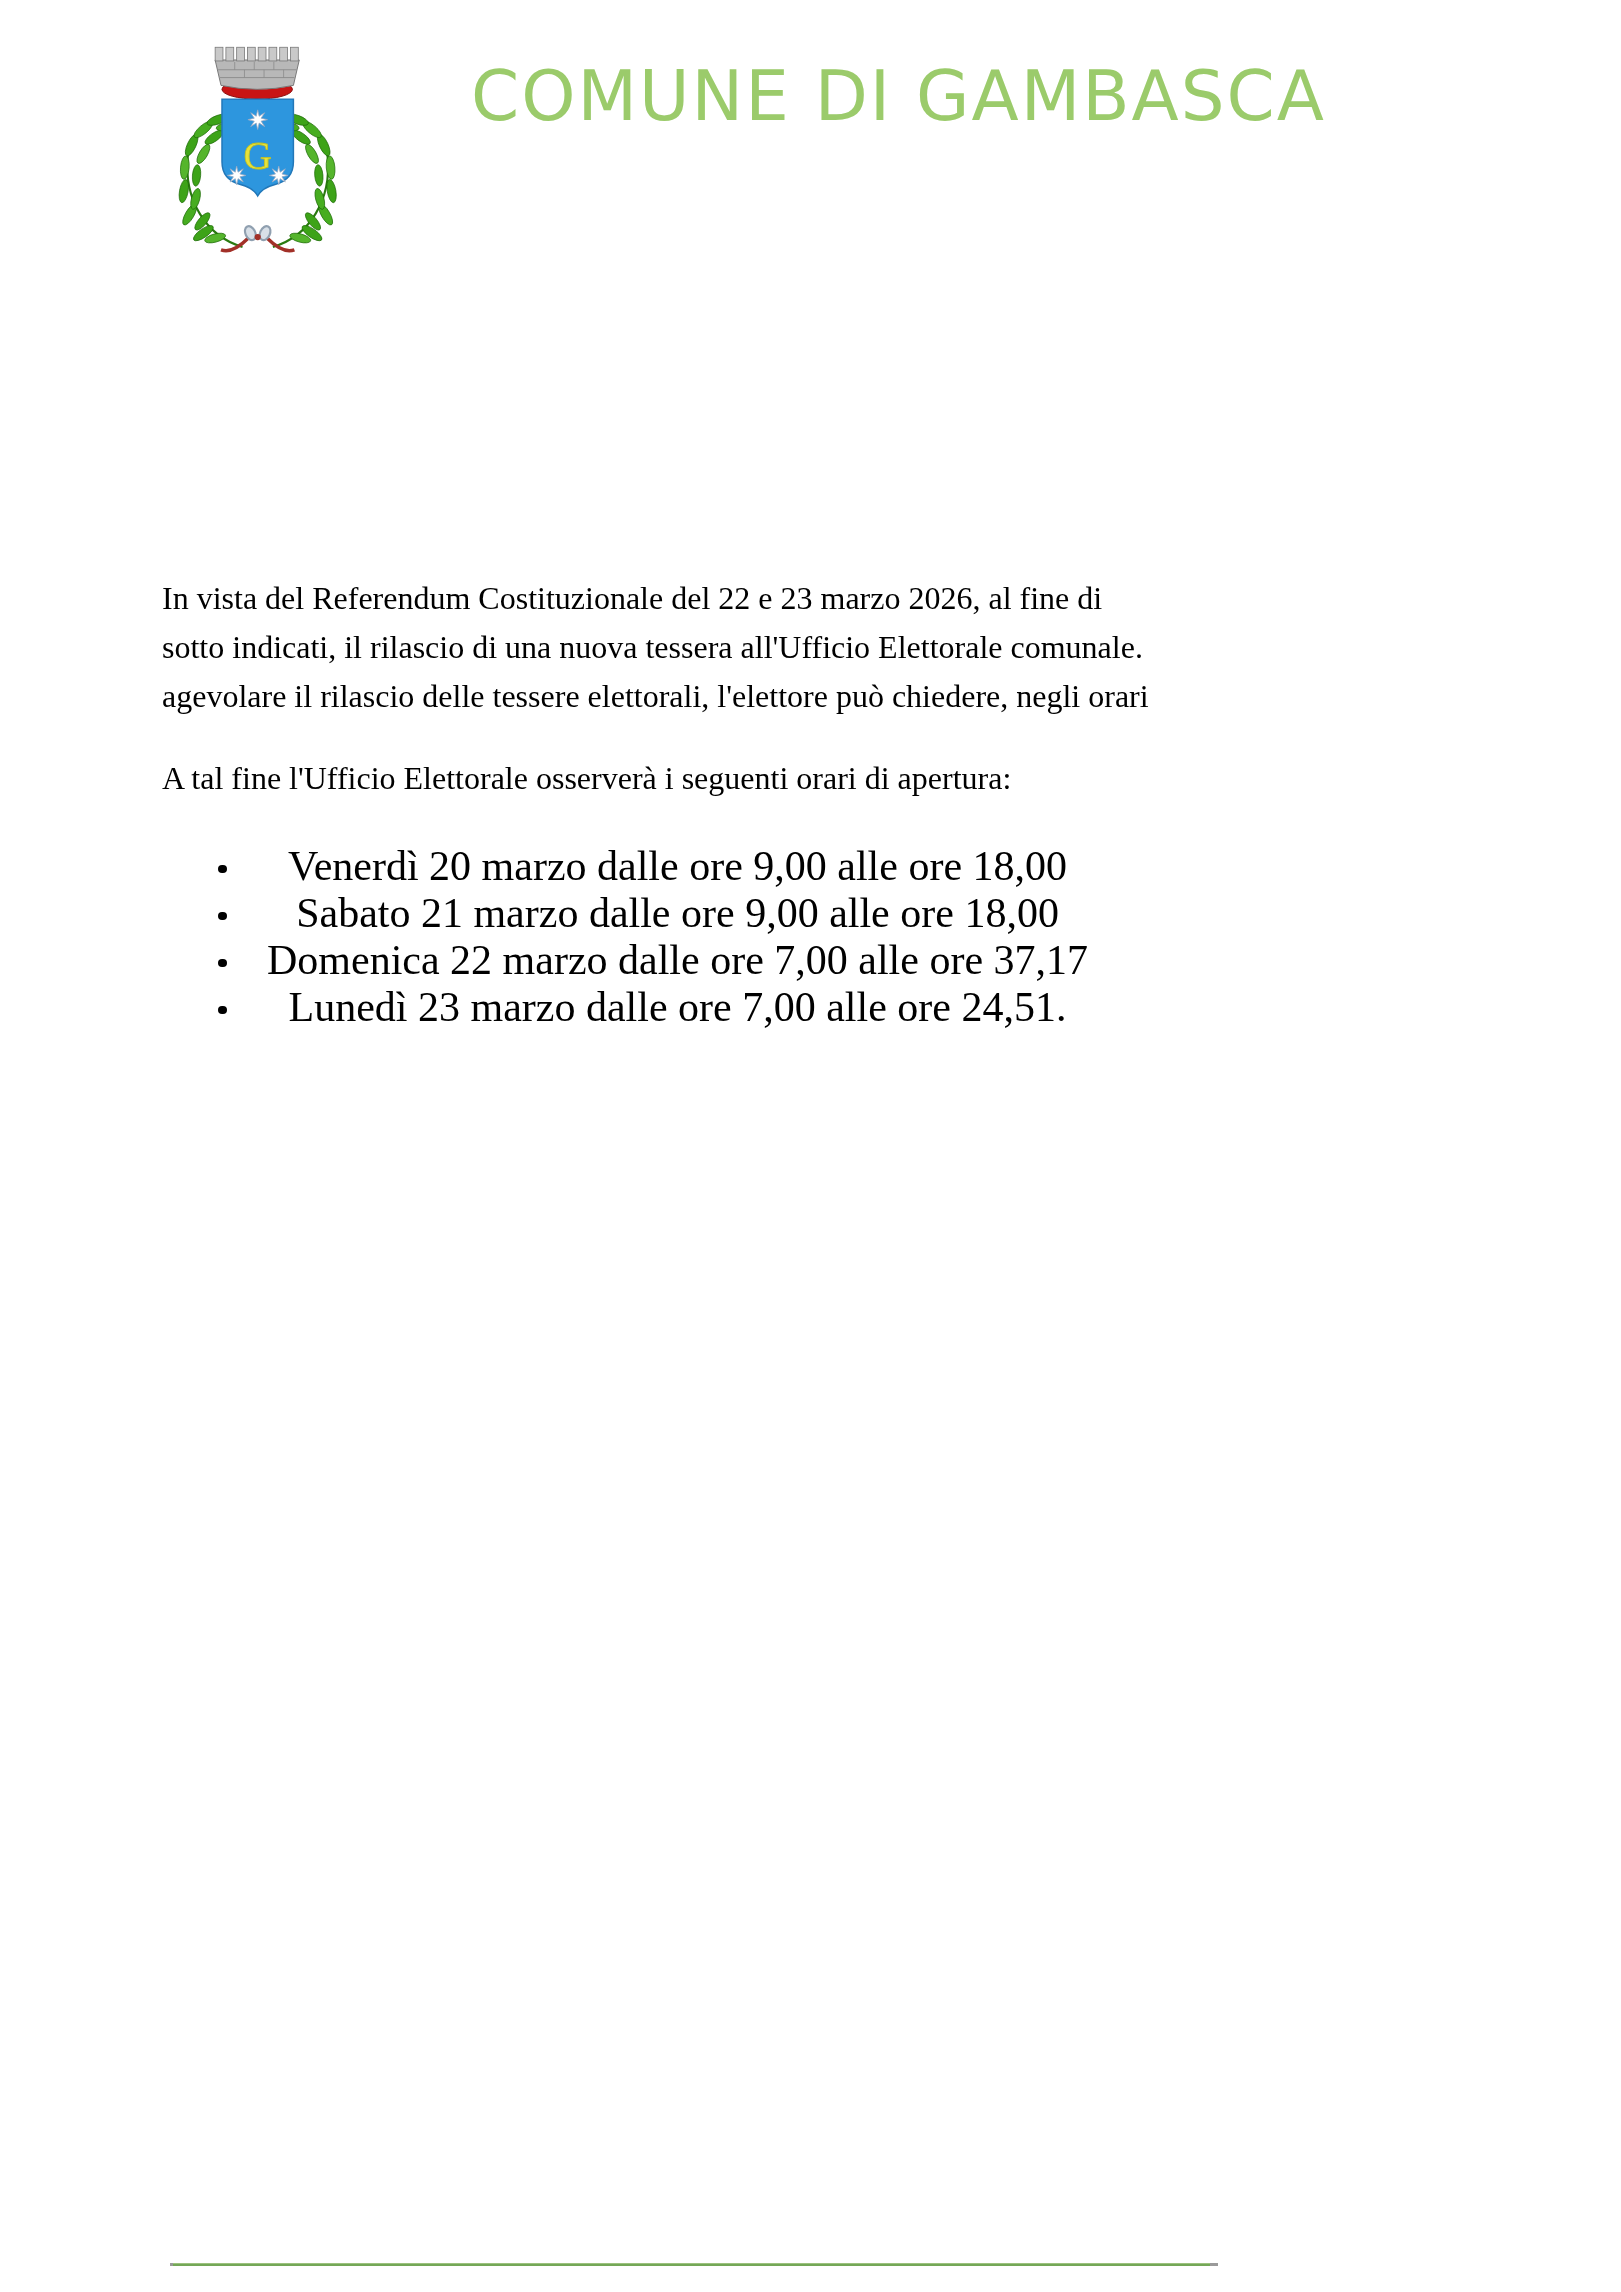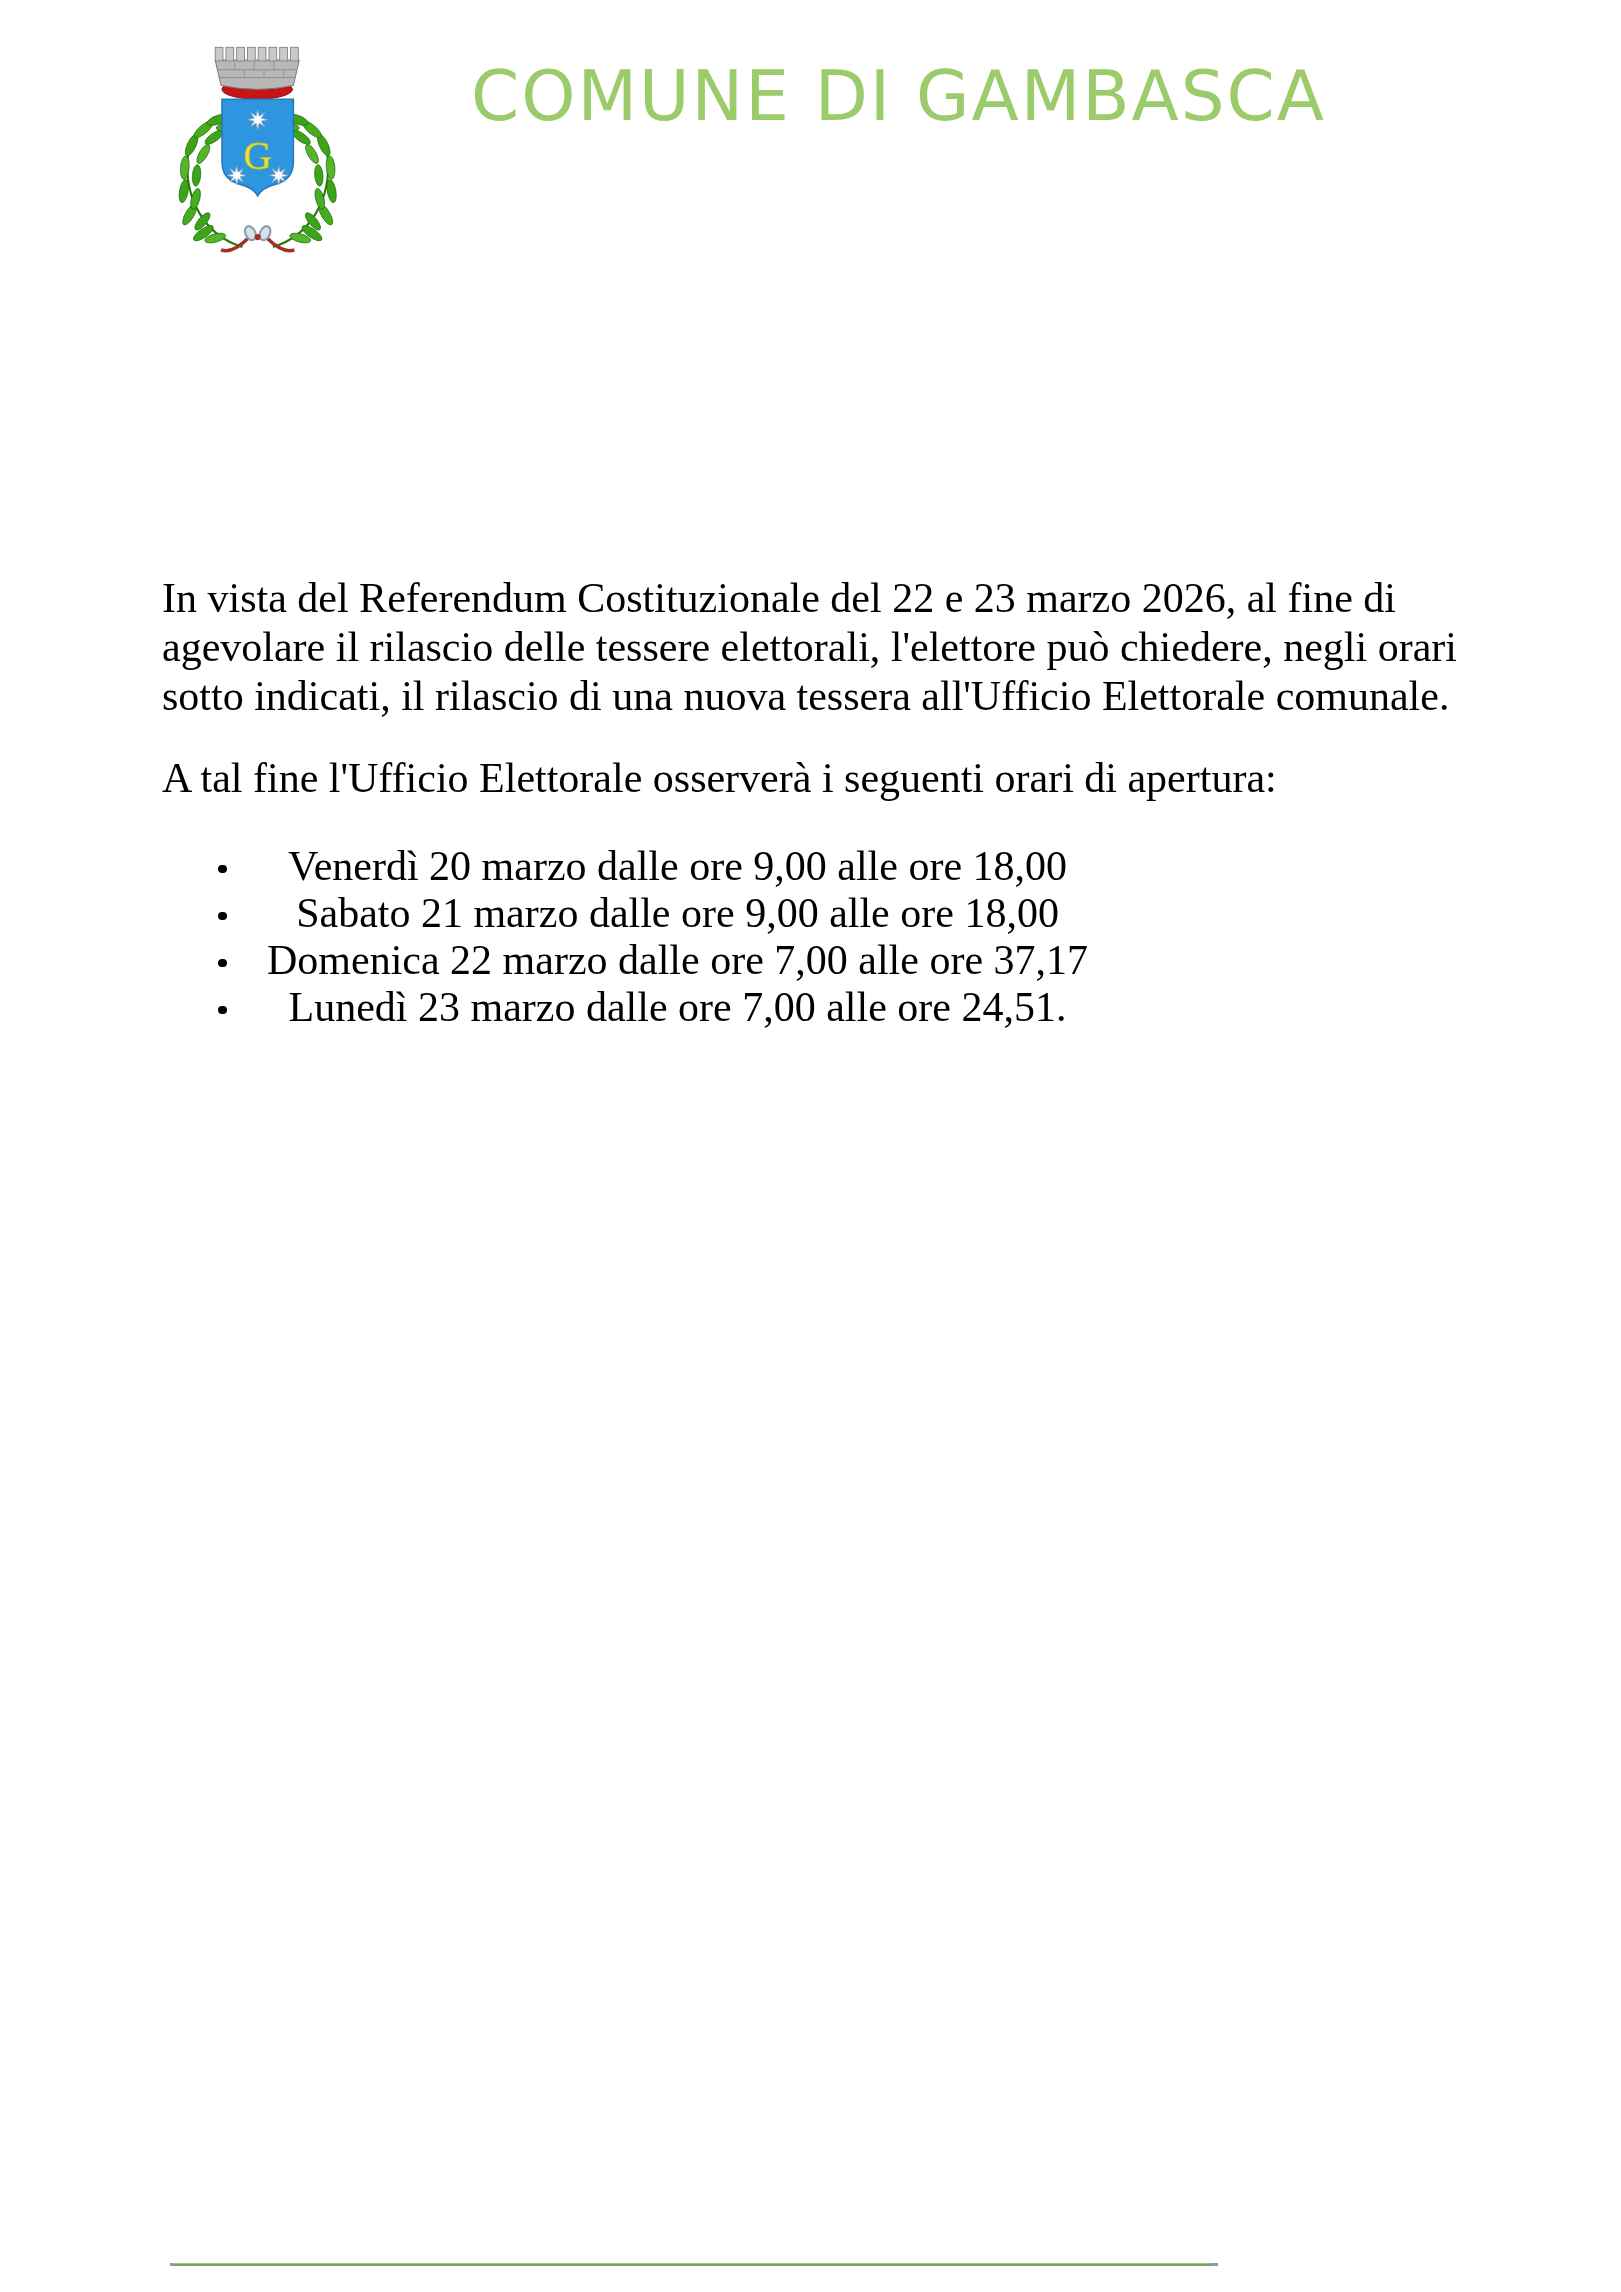--- a/index.html
+++ b/index.html
@@ -32,21 +32,21 @@
     line-height: 59px;
     letter-spacing: 2px;
     color: #9bcb6b;
     white-space: nowrap;
   }
 
   
   .para {
     position: absolute;
     left: 162px;
-    font-size: 42px;
+    font-size: 32px;
     line-height: 49px;
   }
   .para .line { white-space: nowrap; }
   #intro-paragraph { top: 574px; }
   #hours-intro { top: 754px; }
 
   
   .schedule-list {
     position: absolute;
     left: 162px;
@@ -144,22 +144,22 @@
       <ellipse cx="76" cy="193" rx="5" ry="7.5" fill="#d8e0e8" stroke="#90a0b0" stroke-width="2.2" transform="rotate(-25 76 193)"></ellipse>
       <ellipse cx="91" cy="193" rx="5" ry="7.5" fill="#d8e0e8" stroke="#90a0b0" stroke-width="2.2" transform="rotate(25 91 193)"></ellipse>
       <circle cx="83.5" cy="197" r="3.2" fill="#a23028"></circle>
     </g>
   </svg>
 
   <h1 class="page-title">COMUNE DI GAMBASCA</h1>
 
   <div class="para" id="intro-paragraph">
     <div class="line">In vista del Referendum Costituzionale del 22 e 23 marzo 2026, al fine di</div>
+    <div class="line">sotto indicati, il rilascio di una nuova tessera all'Ufficio Elettorale comunale.</div>
     <div class="line">agevolare il rilascio delle tessere elettorali, l'elettore può chiedere, negli orari</div>
-    <div class="line">sotto indicati, il rilascio di una nuova tessera all'Ufficio Elettorale comunale.</div>
   </div>
 
   <div class="para" id="hours-intro">
     <div class="line">A tal fine l'Ufficio Elettorale osserverà i seguenti orari di apertura:</div>
   </div>
 
   <div class="schedule-list">
     <div class="schedule-item">
       <span class="bullet"></span>
       <span>Venerdì 20 marzo dalle ore 9,00 alle ore 18,00</span>

